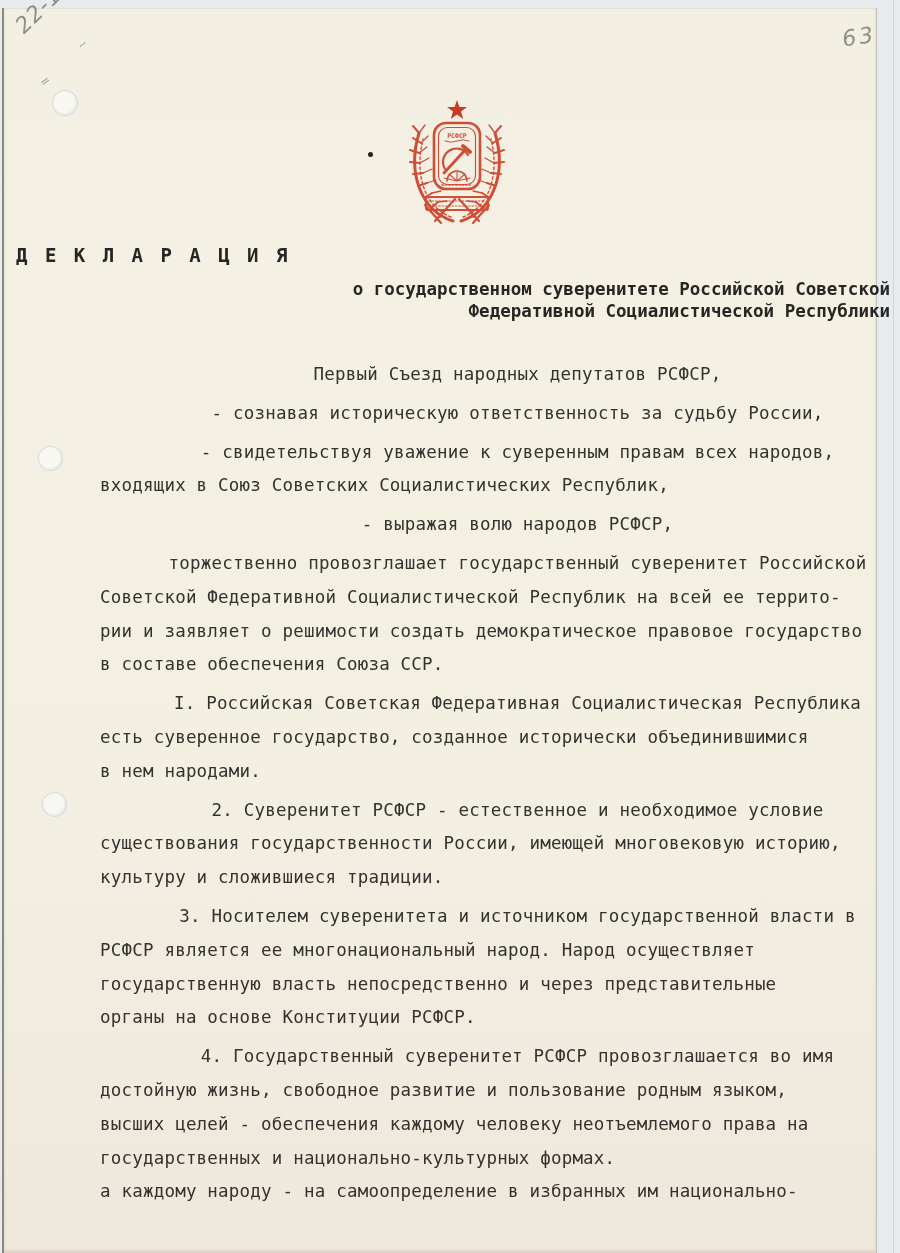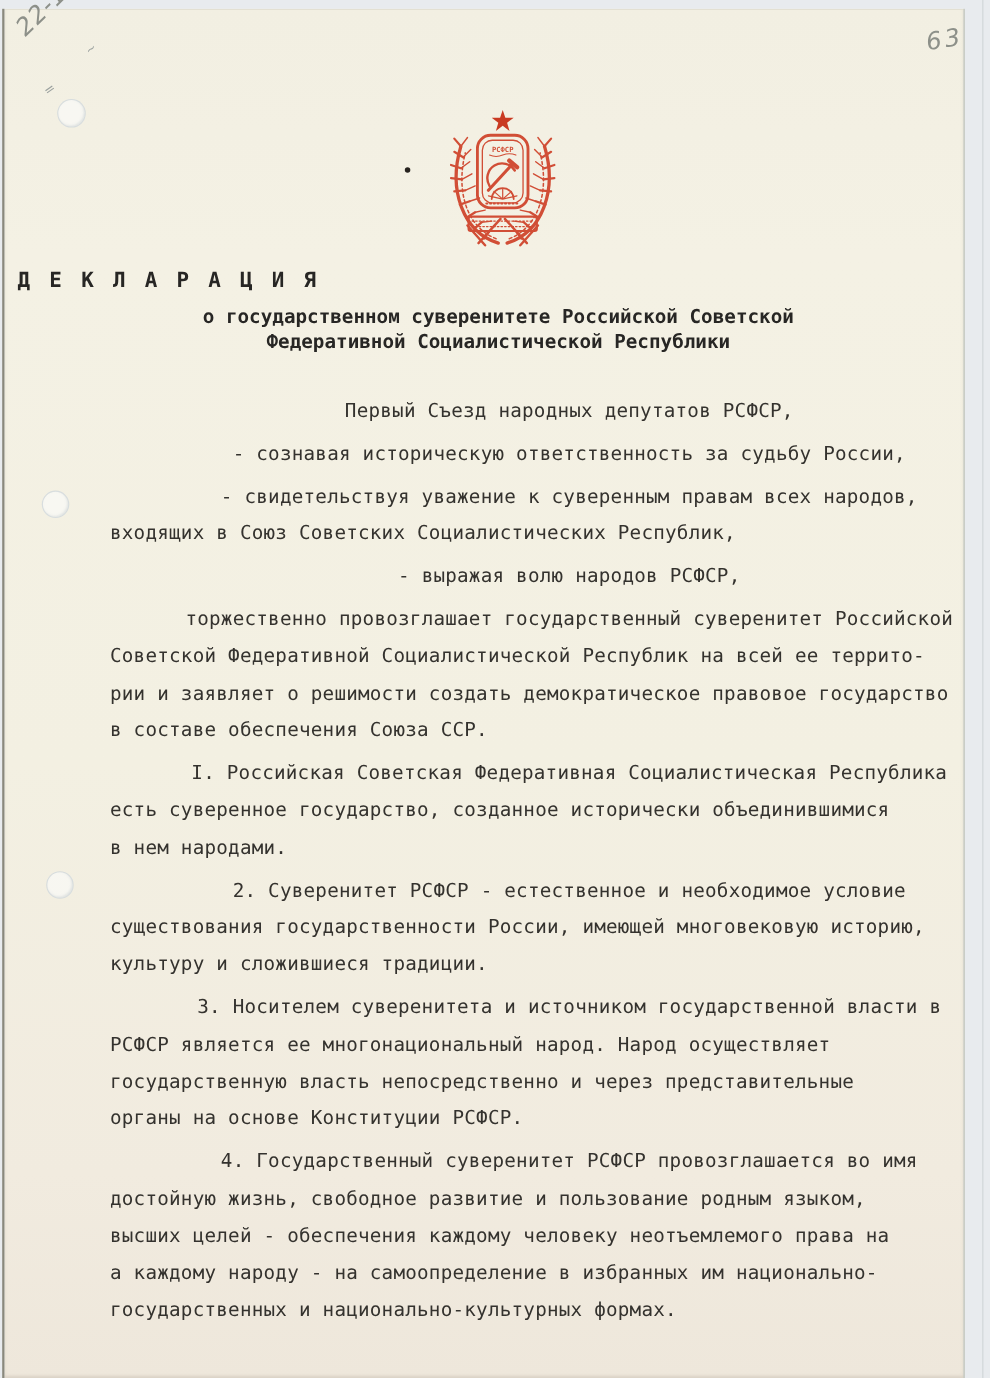--- a/index.html
+++ b/index.html
@@ -44,21 +44,21 @@
   .ink-dot{position:absolute;left:364px;top:144px;width:5px;height:5px;border-radius:50%;background:#26221e;}
   
   .emblem{position:absolute;left:391px;top:89px;width:124px;height:130px;}
   
   .title{
     position:absolute;top:236px;left:0;width:874px;text-align:left;
     font-weight:bold;font-size:19px;letter-spacing:3px;color:#272624;
     transform:translateX(12px);
   }
   .subtitle{
-    position:absolute;top:271px;left:0;width:874px;text-align:center;
+    position:absolute;top:271px;left:0;width:874px;text-align:right;
     font-weight:bold;font-size:17.5px;line-height:21.5px;color:#272624;
     transform:translateX(12px);
   }
   
   .doc-body{
     position:absolute;left:96px;top:350px;width:778px;color:#34322e;
     font-size:17.5px;
   }
   .line{height:33.8px;line-height:33.8px;white-space:nowrap;letter-spacing:.2px;}
   .line.indent{padding-left:57px;}
@@ -140,18 +140,18 @@
       <div class="line indent para">2. Суверенитет РСФСР - естественное и необходимое условие</div>
       <div class="line">существования государственности России, имеющей многовековую историю,</div>
       <div class="line">культуру и сложившиеся традиции.</div>
       <div class="line indent para">3. Носителем суверенитета и источником государственной власти в</div>
       <div class="line">РСФСР является ее многонациональный народ. Народ осуществляет</div>
       <div class="line">государственную власть непосредственно и через представительные</div>
       <div class="line">органы на основе Конституции РСФСР.</div>
       <div class="line indent para">4. Государственный суверенитет РСФСР провозглашается во имя</div>
       <div class="line">достойную жизнь, свободное развитие и пользование родным языком,</div>
       <div class="line">высших целей - обеспечения каждому человеку неотъемлемого права на</div>
+      <div class="line">государственных и национально-культурных формах.</div>
       <div class="line">а каждому народу - на самоопределение в избранных им национально-</div>
-      <div class="line">государственных и национально-культурных формах.</div>
     </div>
 
 </div>
 <div class="scan-line"></div>
 
 </body></html>

